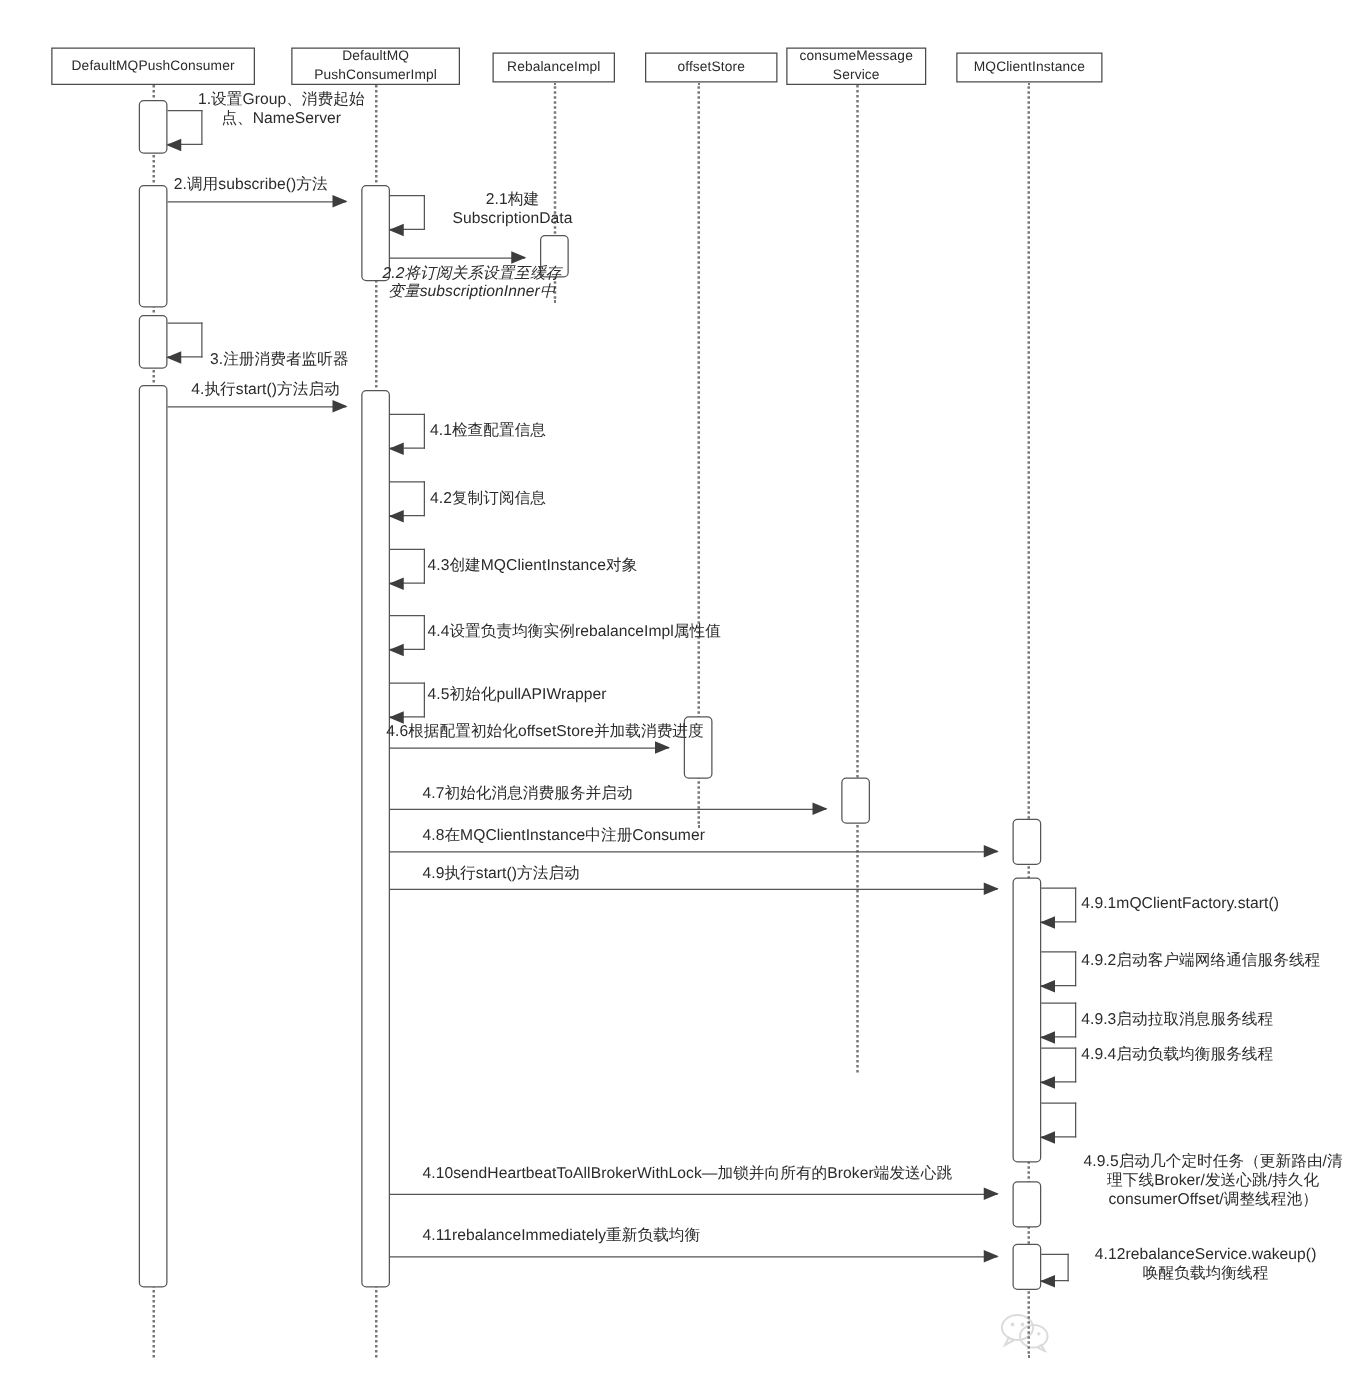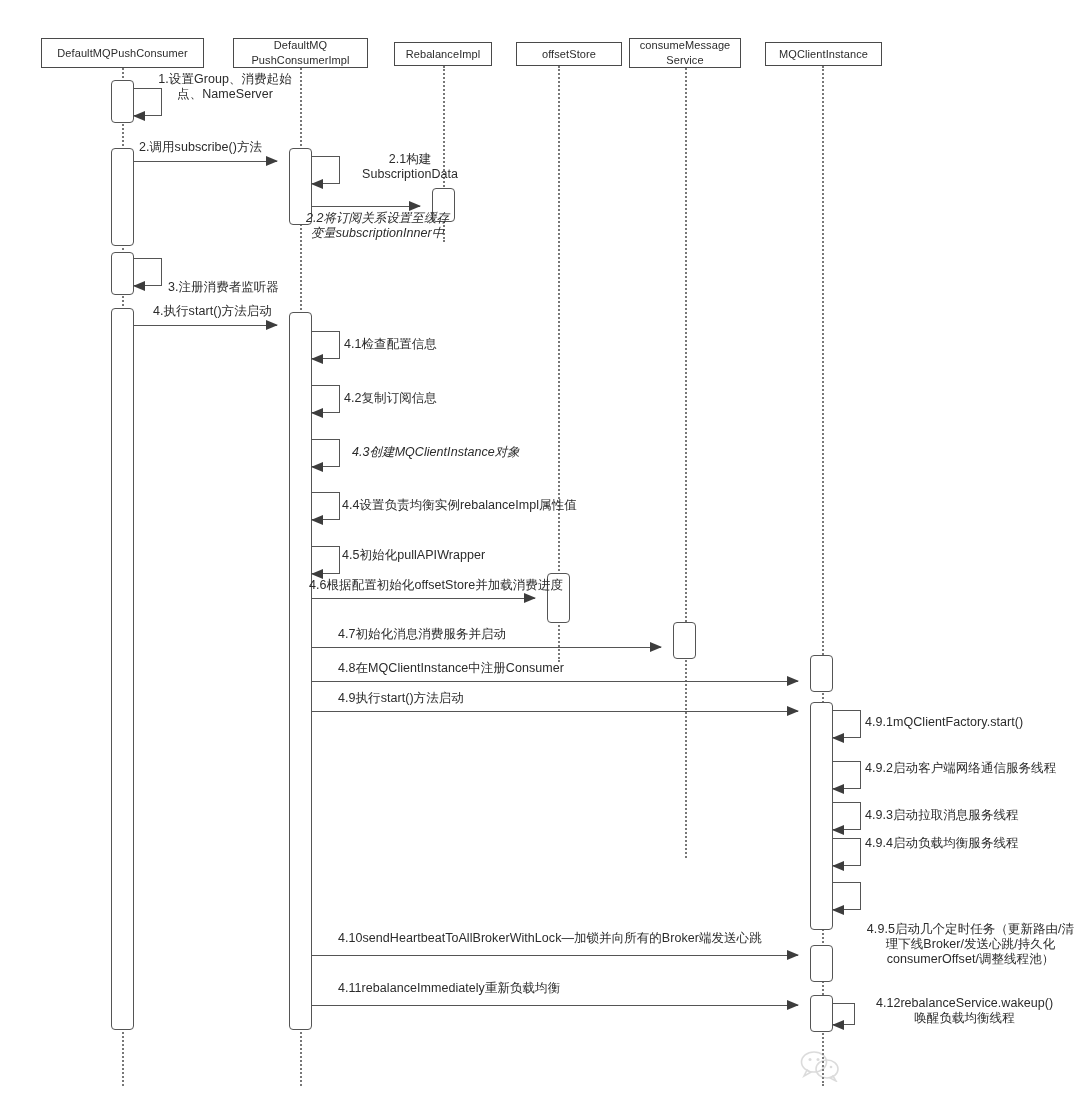--- a/index.html
+++ b/index.html
@@ -175,21 +175,21 @@
       <div class="arrow-right" style="left: 266px; top: 320px;"></div>
       <div class="label left" style="left: 153px; top: 304px; width: 180px;">4.执行start()方法启动</div>
       <div class="selfcall" style="left: 312px; top: 331px; width: 28px; height: 28px;"></div>
       <div class="arrow-left" style="left: 311px; top: 353.5px;"></div>
       <div class="label left" style="left: 344px; top: 337px; width: 180px;">4.1检查配置信息</div>
       <div class="selfcall" style="left: 312px; top: 385px; width: 28px; height: 28px;"></div>
       <div class="arrow-left" style="left: 311px; top: 407.5px;"></div>
       <div class="label left" style="left: 344px; top: 391px; width: 180px;">4.2复制订阅信息</div>
       <div class="selfcall" style="left: 312px; top: 439px; width: 28px; height: 28px;"></div>
       <div class="arrow-left" style="left: 311px; top: 461.5px;"></div>
-      <div class="label left" style="left: 352px; top: 445px; width: 250px; font-style: italic;">4.3创建MQClientInstance对象</div>
+      <div class="label left" style="left: 342px; top: 445px; width: 250px;">4.3创建MQClientInstance对象</div>
       <div class="selfcall" style="left: 312px; top: 492px; width: 28px; height: 28px;"></div>
       <div class="arrow-left" style="left: 311px; top: 514.5px;"></div>
       <div class="label left" style="left: 342px; top: 498px; width: 320px;">4.4设置负责均衡实例rebalanceImpl属性值</div>
       <div class="selfcall" style="left: 312px; top: 546px; width: 28px; height: 28px;"></div>
       <div class="arrow-left" style="left: 311px; top: 568.5px;"></div>
       <div class="label left" style="left: 342px; top: 548px; width: 230px;">4.5初始化pullAPIWrapper</div>
       <div class="msg-line" style="left: 312px; top: 598px; width: 223px;"></div>
       <div class="arrow-right" style="left: 524px; top: 593px;"></div>
       <div class="label left" style="left: 309px; top: 578px; width: 340px;">4.6根据配置初始化offsetStore并加载消费进度</div>
       <div class="msg-line" style="left: 312px; top: 647px; width: 349px;"></div>

